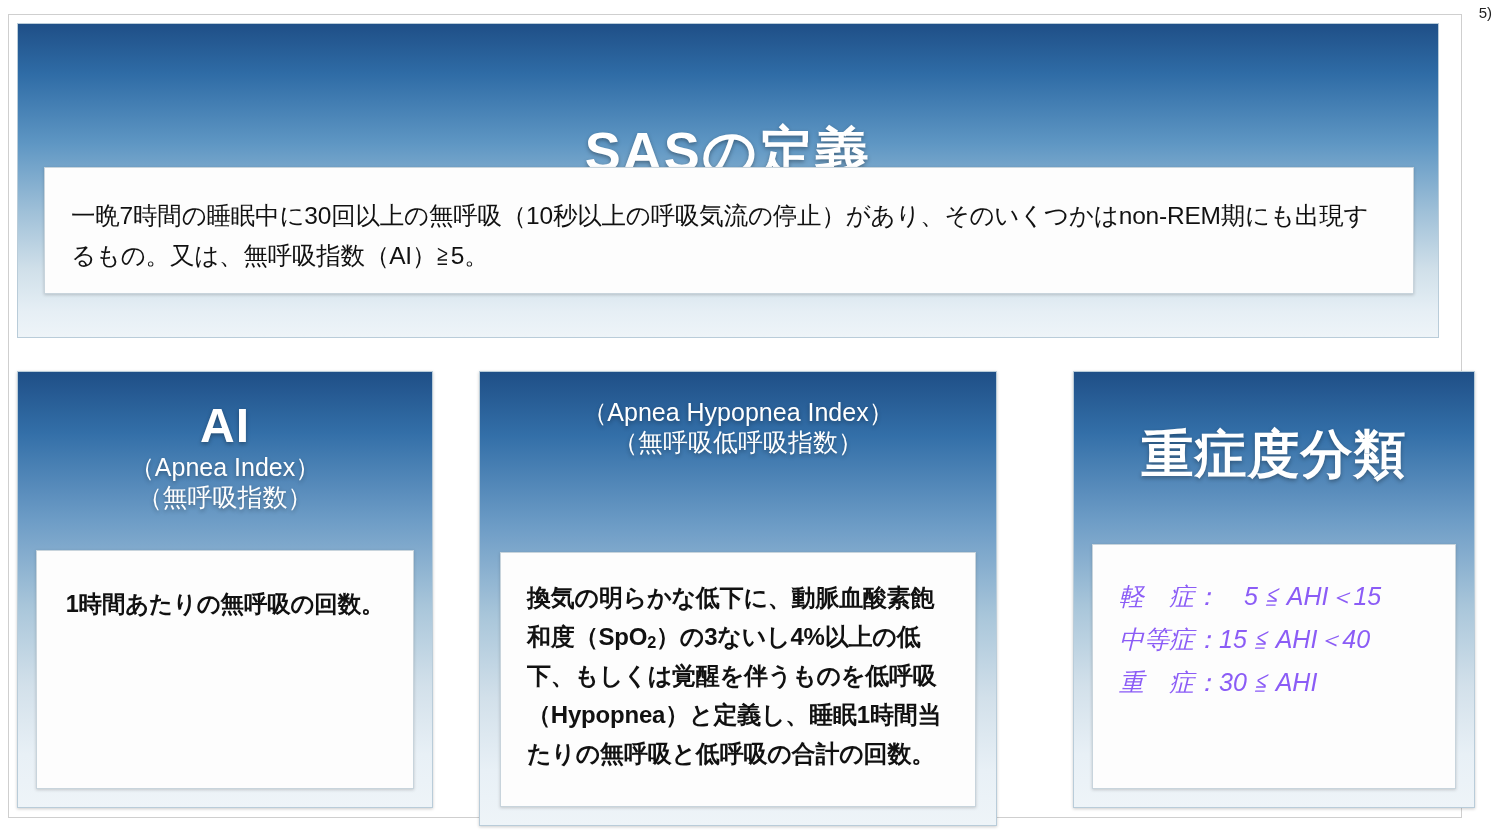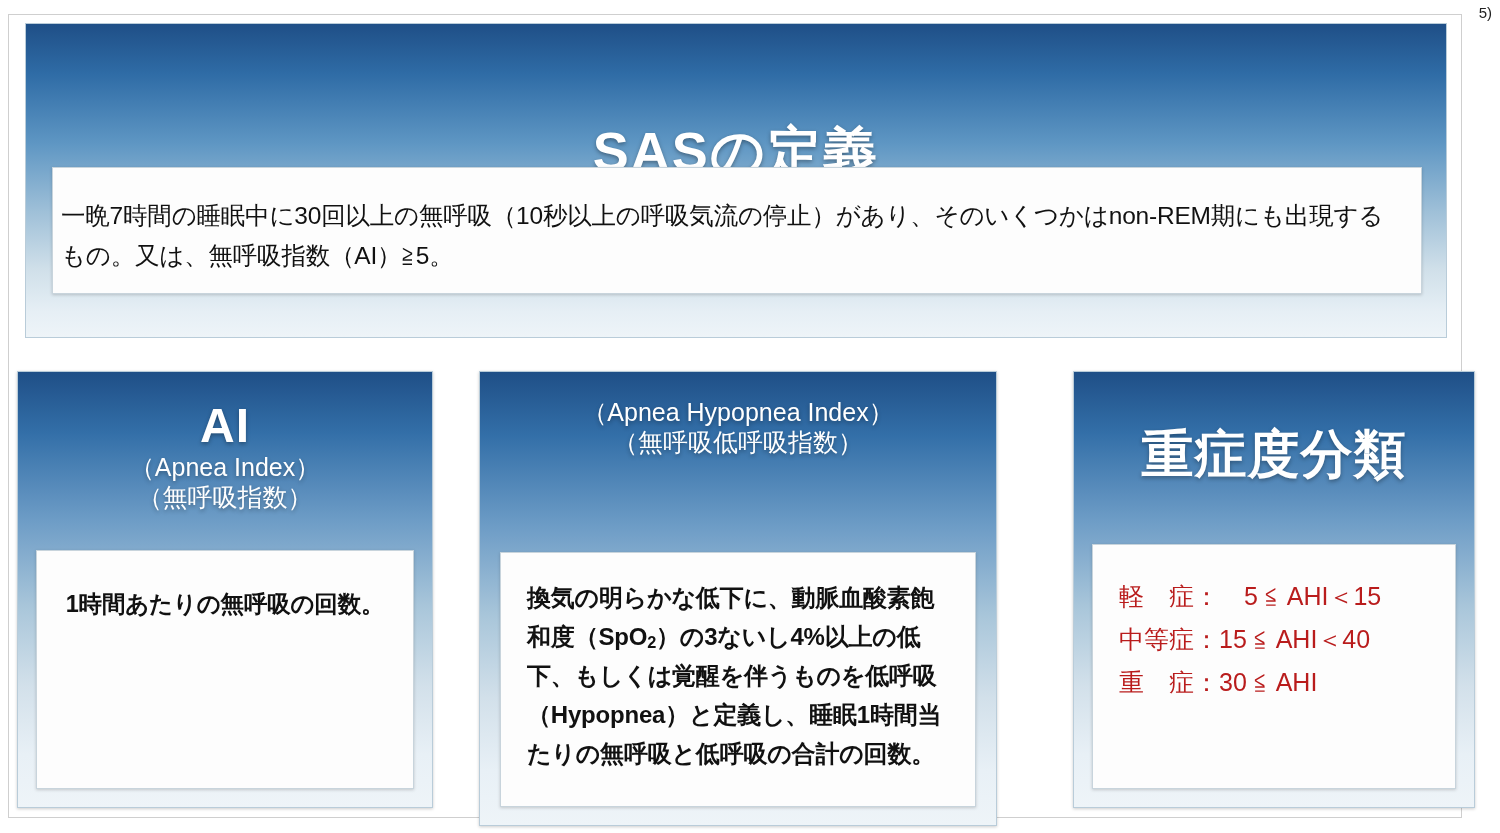--- a/index.html
+++ b/index.html
@@ -42,21 +42,21 @@
     position: absolute;
     left: 8px;
     top: 8px;
     right: 8px;
     bottom: 8px;
   }
 
   
   .header-panel {
     position: absolute;
-    left: 8px;
+    left: 0;
     top: 0;
     width: 1422px;
     height: 315px;
     box-sizing: border-box;
     background: linear-gradient(to bottom,
         #1f4f87 0%,
         #2f6ca6 16%,
         #5e96c3 38%,
         #9fc0d8 60%,
         #cfdfe9 78%,
@@ -81,21 +81,21 @@
   .header-textbox {
     position: absolute;
     left: 26px;
     top: 143px;
     width: 1370px;
     height: 127px;
     background: #fdfdfd;
     border: 1px solid #c8d4dc;
     box-shadow: 0 1px 3px rgba(0,0,0,0.18);
     box-sizing: border-box;
-    padding: 28px 26px 0 8px;
+    padding: 28px 26px 0 26px;
   }
 
   .header-textbox p {
     margin: 0;
     font-size: 24.5px;
     line-height: 1.62;
     color: #111;
     letter-spacing: -0.2px;
   }
 
@@ -193,23 +193,24 @@
   }
 
   .sev-list {
     list-style: none;
     margin: 0;
     padding: 0;
   }
   .sev-list li {
     font-size: 25px;
     line-height: 1.72;
-    color: #b91c1c;
+    color: #8b5cf6;
     white-space: pre;
     letter-spacing: 0px;
+    font-style: italic;
   }
 
   sub {
     font-size: 0.68em;
     vertical-align: baseline;
     position: relative;
     bottom: -0.22em;
   }
 </style>
 </head>

